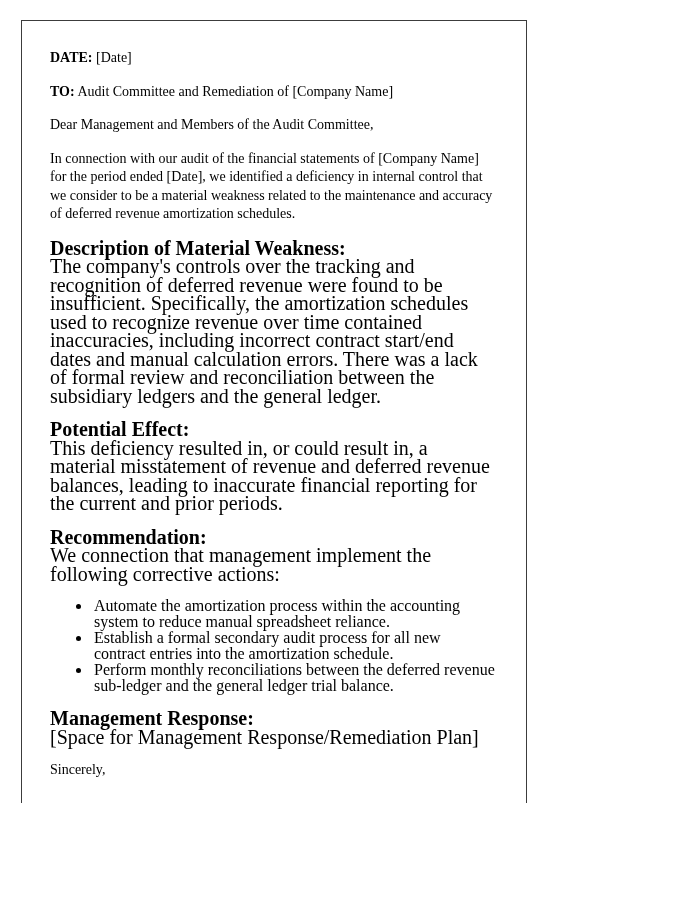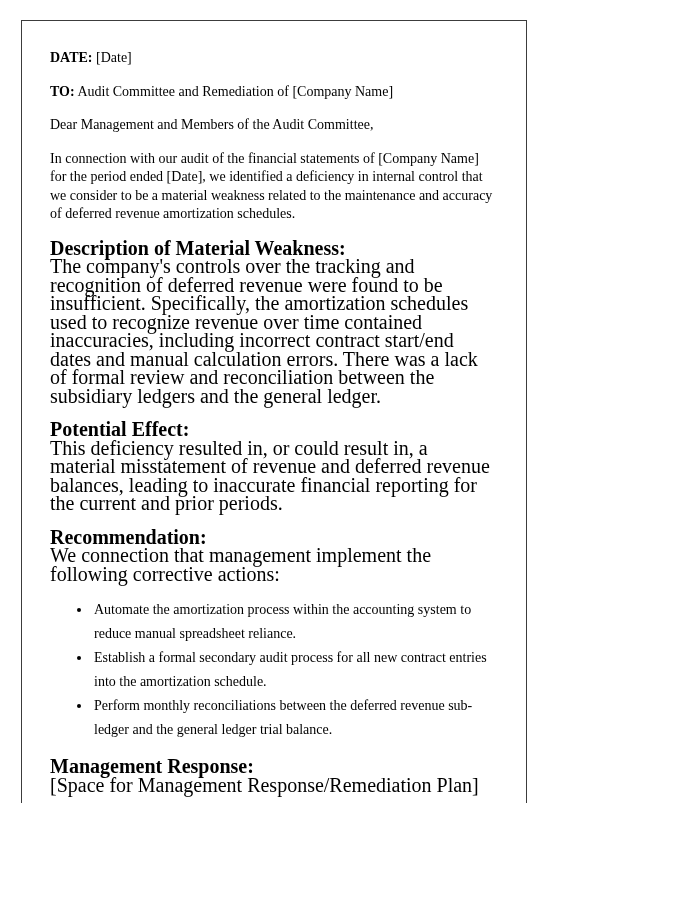--- a/index.html
+++ b/index.html
@@ -37,22 +37,22 @@
   .b { font-weight: bold; }
   .section { margin: 0 0 15px 0; }
   .section .heading,
   .section .body-text {
     font-size: 20px;
     line-height: 18.5px;
   }
   ul.rec-list {
     margin: 15px 0 15px 0;
     padding-left: 42px;
-    font-size: 14px;
-    line-height: 24px;
+    font-size: 16px;
+    line-height: 16px;
   }
   ul.rec-list li { margin: 0; padding-left: 2px; }
   .sig-line { font-size: 14px; line-height: 18.5px; }
 </style>
 </head>
 <body>
 
 <div class="letter-box">
 
   <p class="para">
@@ -89,15 +89,16 @@
     <li>Automate the amortization process within the accounting system to reduce manual spreadsheet reliance.</li>
     <li>Establish a formal secondary audit process for all new contract entries into the amortization schedule.</li>
     <li>Perform monthly reconciliations between the deferred revenue sub-ledger and the general ledger trial balance.</li>
   </ul>
 
   <div class="section">
     <div class="heading b">Management Response:</div>
     <div class="body-text">[Space for Management Response/Remediation Plan]</div>
   </div>
 
+  <p class="para">Sincerely,</p>
 
 
 </div>
 
 </body></html>

